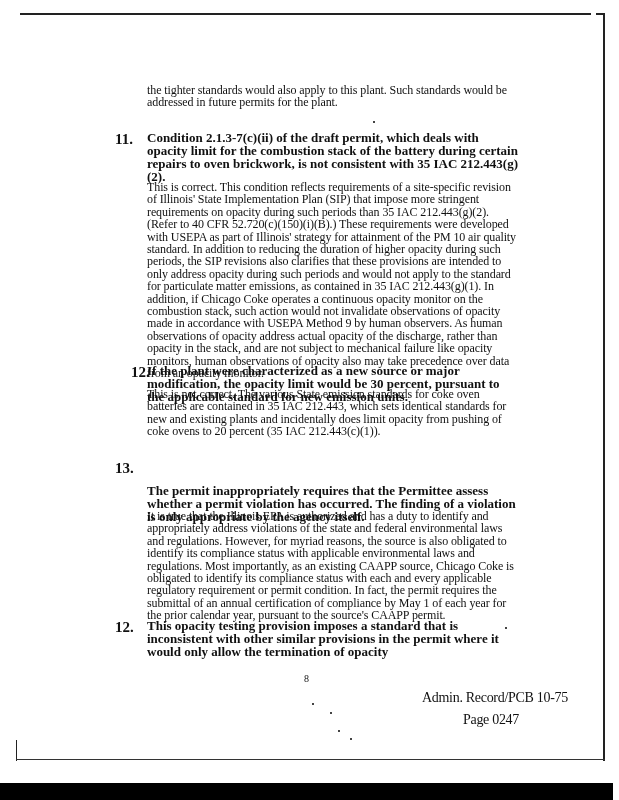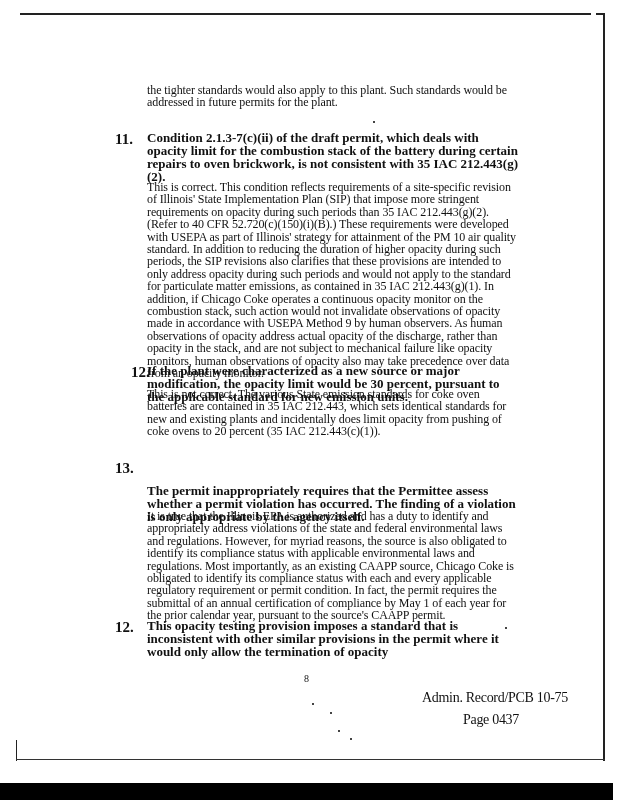--- a/index.html
+++ b/index.html
@@ -49,21 +49,21 @@
 
   <div class="num" style="top:460px;text-align:center;">13.</div>
   <div class="item" style="top:484px;">The permit inappropriately requires that the Permittee assess whether a permit violation has occurred.  The finding of a violation is only appropriate by the agency itself.</div>
   <div class="p body-text" style="top:510px;">It is true that the Illinois EPA is authorized and has a duty to identify and appropriately address violations of the state and federal environmental laws and regulations.  However, for myriad reasons, the source is also obligated to identify its compliance status with applicable environmental laws and regulations.  Most importantly, as an existing CAAPP source, Chicago Coke is obligated to identify its compliance status with each and every applicable regulatory requirement or permit condition.  In fact, the permit requires the submittal of an annual certification of compliance by May 1 of each year for the prior calendar year, pursuant to the source's CAAPP permit.</div>
 
   <div class="num" style="top:619px;">12.</div>
   <div class="item" style="top:619px;">This opacity testing provision imposes a standard that is inconsistent with other similar provisions in the permit where it would only allow the termination of opacity</div>
 
   <div class="footer-page">8</div>
   <div class="stamp stamp1">Admin. Record/PCB 10-75</div>
-  <div class="stamp stamp2">Page  0437</div>
+  <div class="stamp stamp2">Page  0247</div>
 
   <div class="speck" style="left:312px; top:703px;"></div>
   <div class="speck" style="left:330px; top:712px;"></div>
   <div class="speck" style="left:338px; top:730px;"></div>
   <div class="speck" style="left:350px; top:738px;"></div>
   <div class="speck" style="left:505px; top:627px;"></div>
   <div class="speck" style="left:373px; top:121px;"></div>
 </div>
 
 <div class="black-bar"></div>

